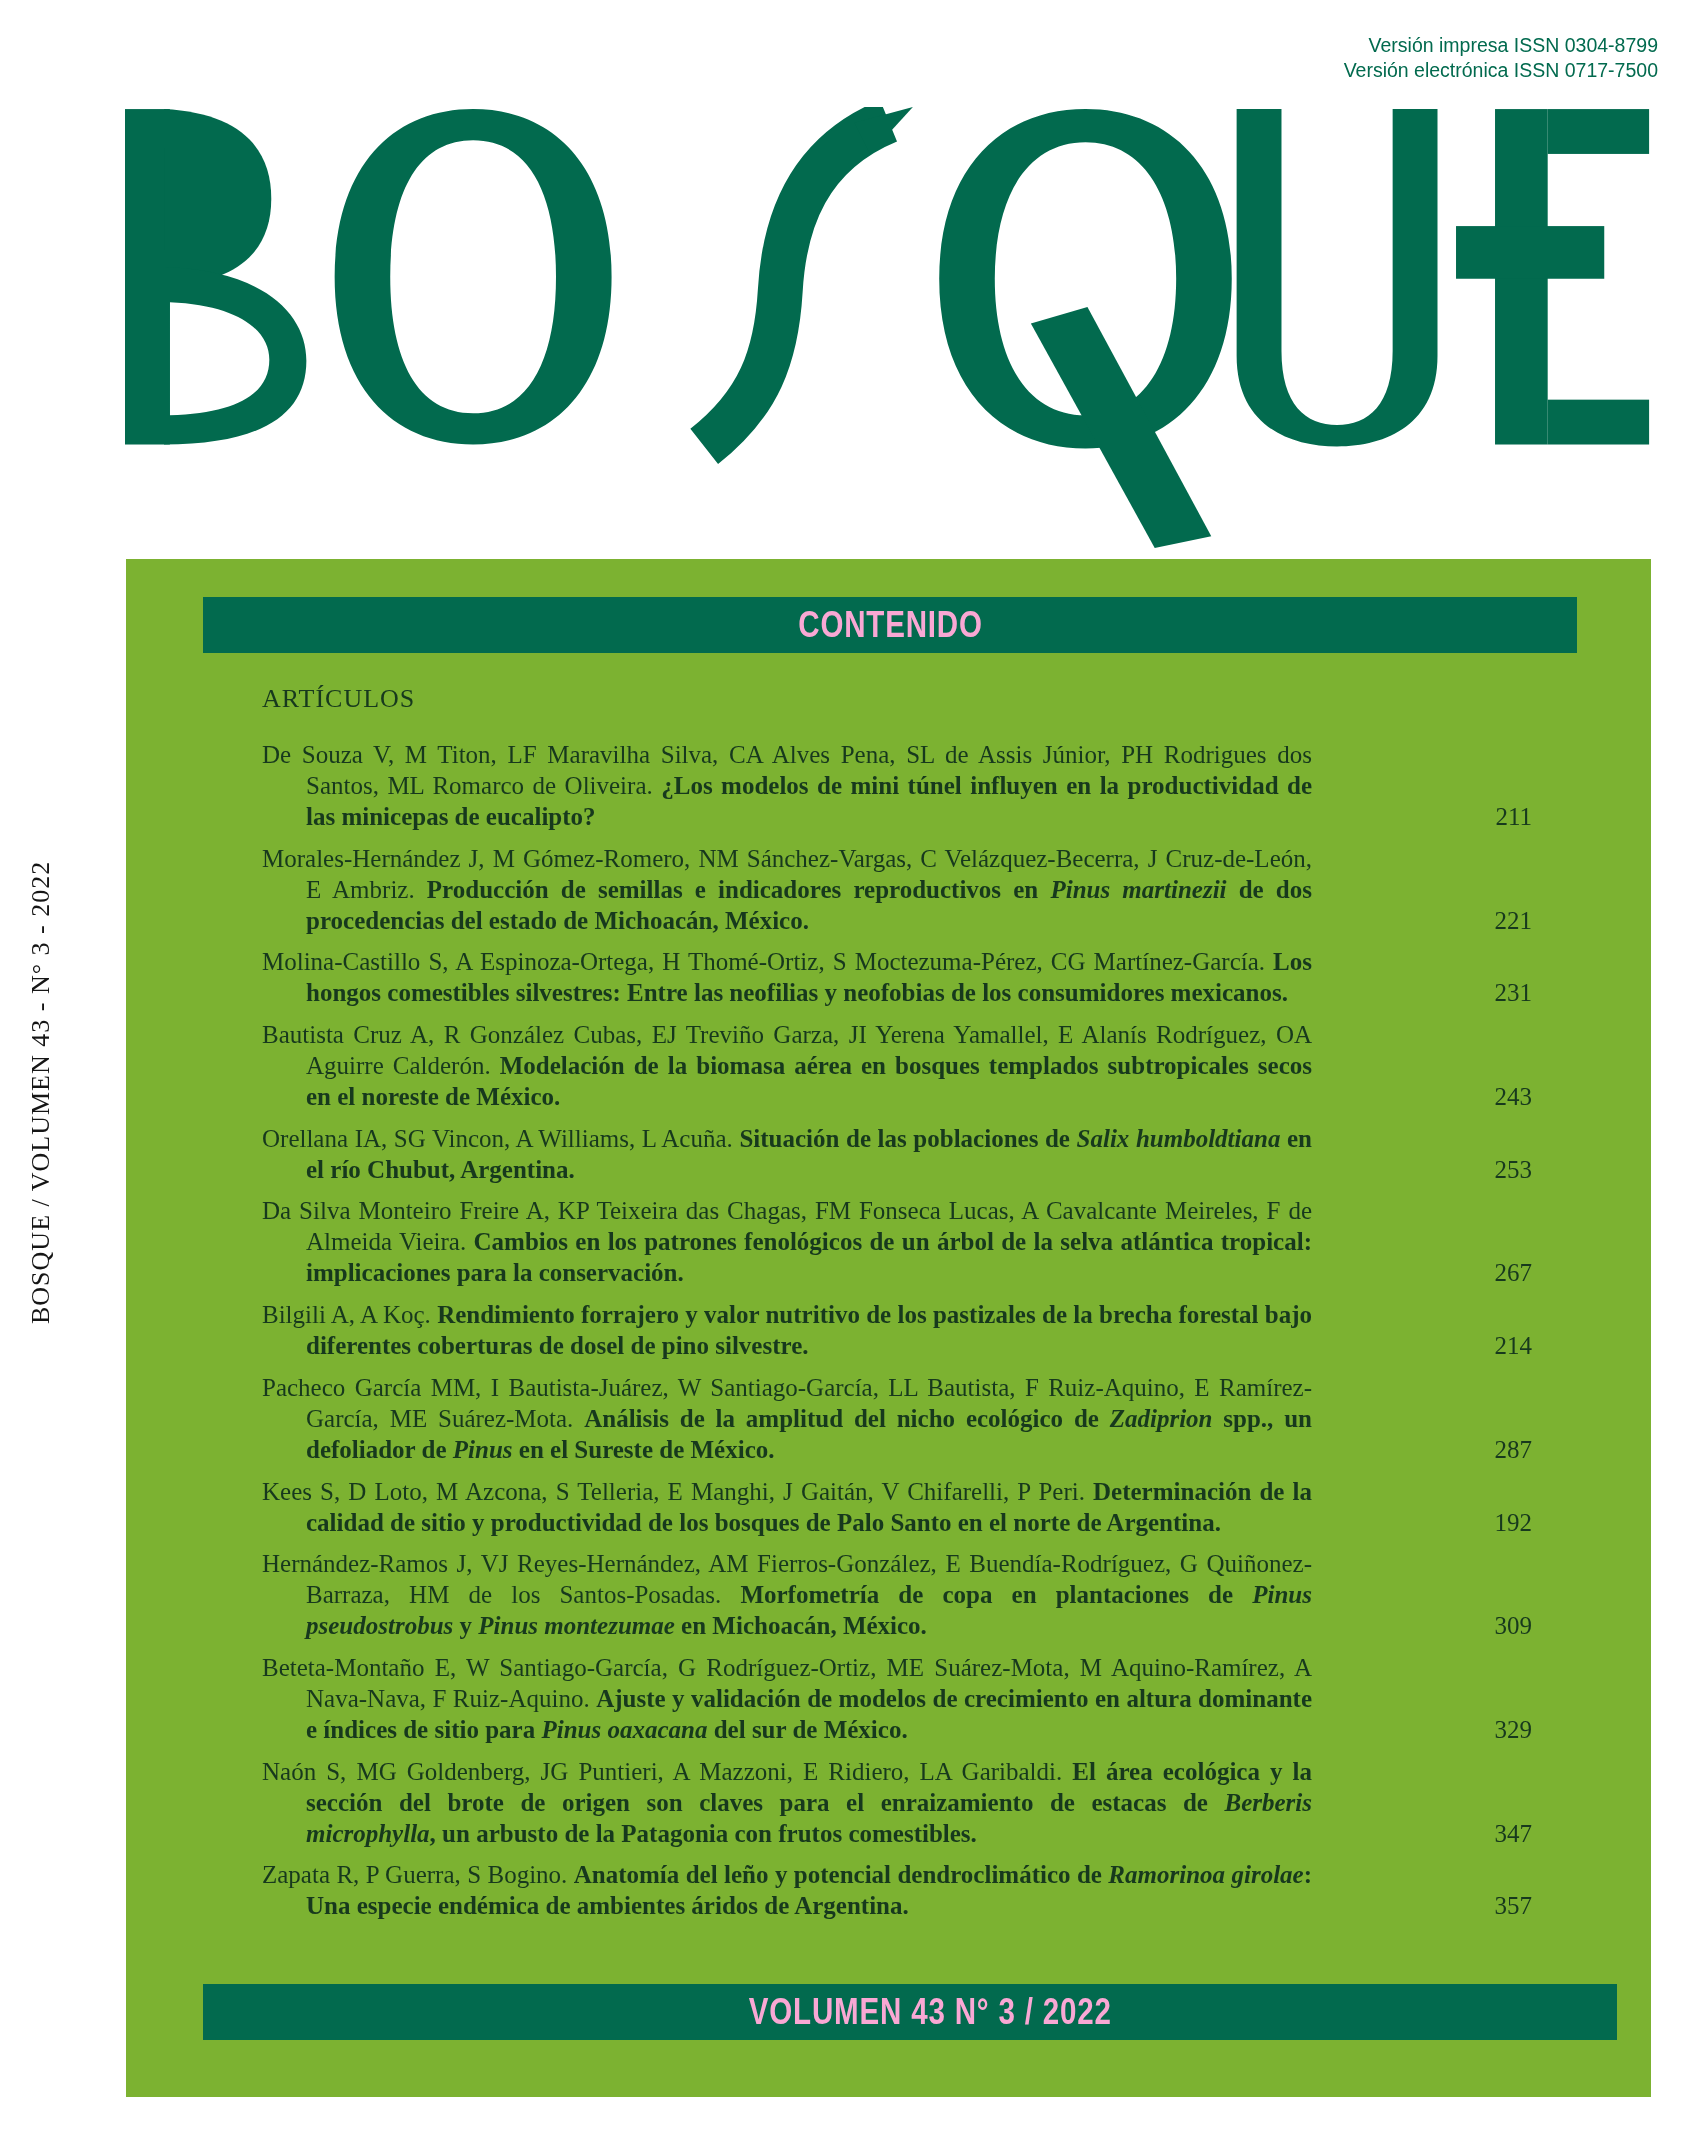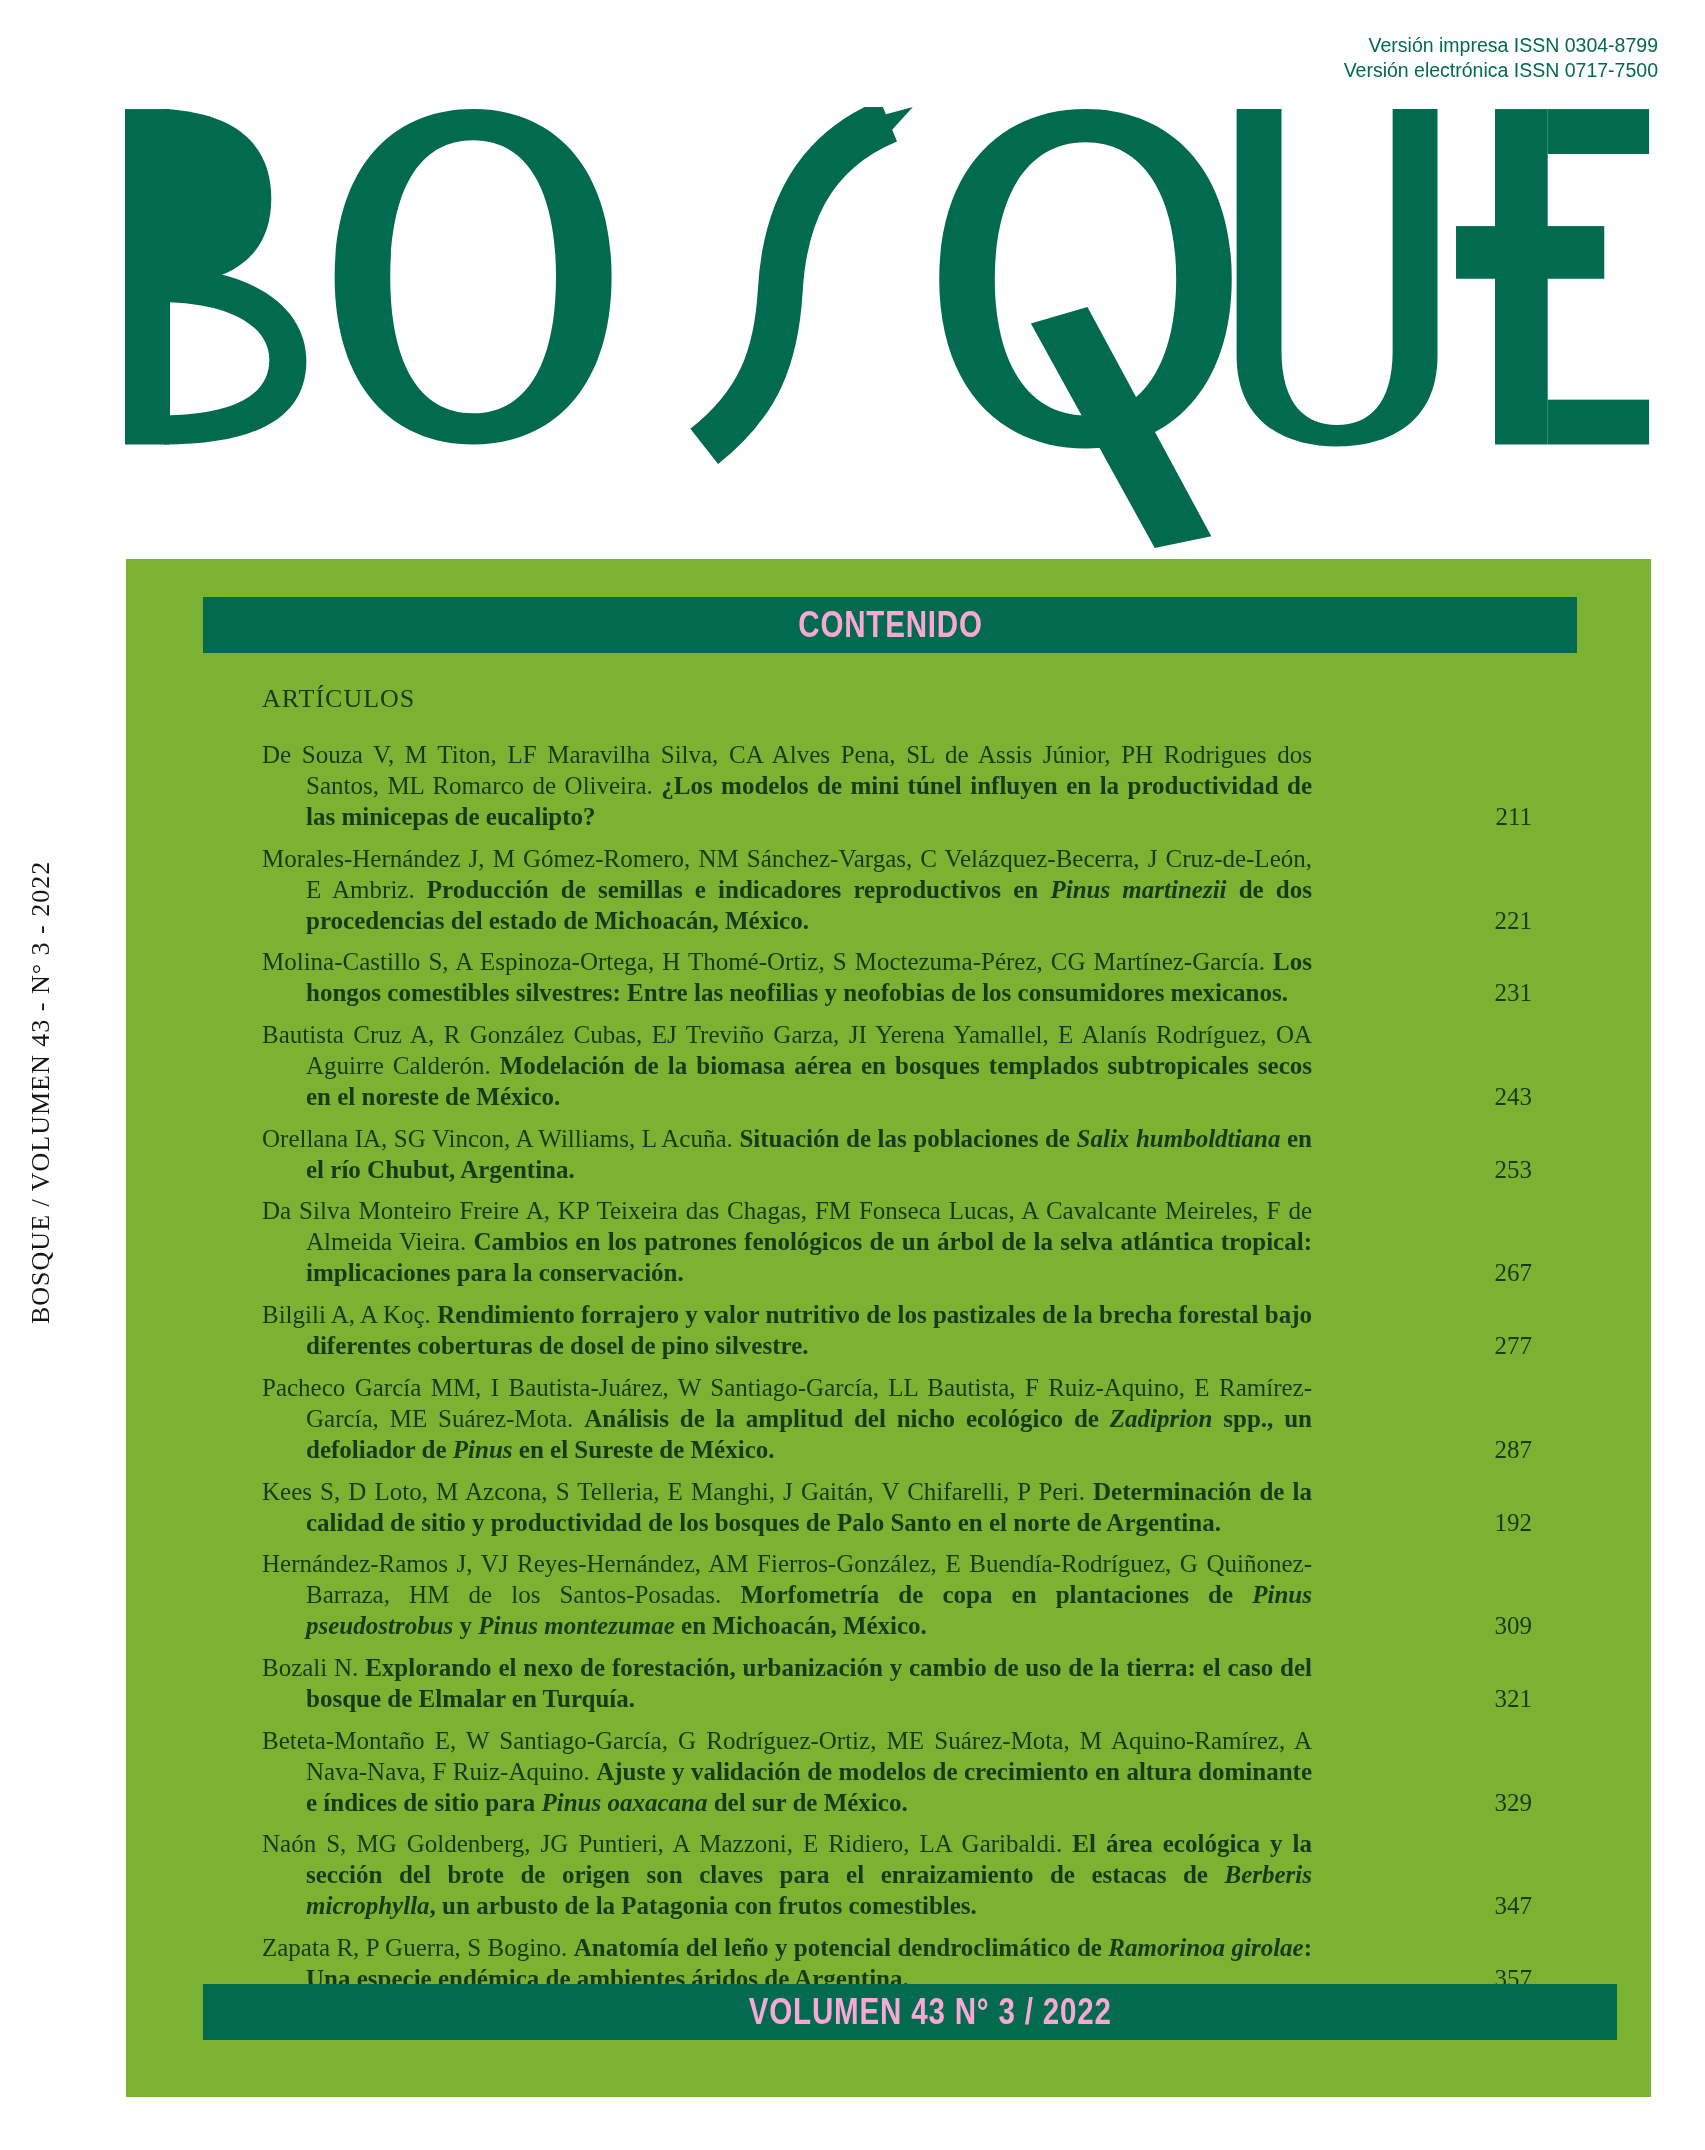--- a/index.html
+++ b/index.html
@@ -144,42 +144,38 @@
     <span class="pageno">253</span>
   </div>
 
   <div class="entry">
     <div class="entry-body"><span class="authors">Da Silva Monteiro Freire A, KP Teixeira das Chagas, FM Fonseca Lucas, A Cavalcante Meireles, F de Almeida Vieira. </span><b class="title">Cambios en los patrones fenológicos de un árbol de la selva atlántica tropical: implicaciones para la conservación.</b></div>
     <span class="pageno">267</span>
   </div>
 
   <div class="entry">
     <div class="entry-body"><span class="authors">Bilgili A, A Koç. </span><b class="title">Rendimiento forrajero y valor nutritivo de los pastizales de la brecha forestal bajo diferentes coberturas de dosel de pino silvestre.</b></div>
-    <span class="pageno">277</span>
+    <span class="pageno">214</span>
   </div>
 
   <div class="entry">
     <div class="entry-body"><span class="authors">Pacheco García MM, I Bautista-Juárez, W Santiago-García, LL Bautista, F Ruiz-Aquino, E Ramírez-García, ME Suárez-Mota. </span><b class="title">Análisis de la amplitud del nicho ecológico de <i>Zadiprion</i> spp., un defoliador de <i>Pinus</i> en el Sureste de México.</b></div>
     <span class="pageno">287</span>
   </div>
 
   <div class="entry">
     <div class="entry-body"><span class="authors">Kees S, D Loto, M Azcona, S Telleria, E Manghi, J Gaitán, V Chifarelli, P Peri. </span><b class="title">Determinación de la calidad de sitio y productividad de los bosques de Palo Santo en el norte de Argentina.</b></div>
     <span class="pageno">192</span>
   </div>
 
   <div class="entry">
     <div class="entry-body"><span class="authors">Hernández-Ramos J, VJ Reyes-Hernández, AM Fierros-González, E Buendía-Rodríguez, G Quiñonez-Barraza, HM de los Santos-Posadas. </span><b class="title">Morfometría de copa en plantaciones de <i>Pinus pseudostrobus</i> y <i>Pinus montezumae</i> en Michoacán, México.</b></div>
     <span class="pageno">309</span>
   </div>
 
-  <div class="entry">
-    <div class="entry-body"><span class="authors">Bozali N. </span><b class="title">Explorando el nexo de forestación, urbanización y cambio de uso de la tierra: el caso del bosque de Elmalar en Turquía.</b></div>
-    <span class="pageno">321</span>
-  </div>
 
   <div class="entry">
     <div class="entry-body"><span class="authors">Beteta-Montaño E, W Santiago-García, G Rodríguez-Ortiz, ME Suárez-Mota, M Aquino-Ramírez, A Nava-Nava, F Ruiz-Aquino. </span><b class="title">Ajuste y validación de modelos de crecimiento en altura dominante e índices de sitio para <i>Pinus oaxacana</i> del sur de México.</b></div>
     <span class="pageno">329</span>
   </div>
 
   <div class="entry">
     <div class="entry-body"><span class="authors">Naón S, MG Goldenberg, JG Puntieri, A Mazzoni, E Ridiero, LA Garibaldi. </span><b class="title">El área ecológica y la sección del brote de origen son claves para el enraizamiento de estacas de <i>Berberis microphylla</i>, un arbusto de la Patagonia con frutos comestibles.</b></div>
     <span class="pageno">347</span>
   </div>

